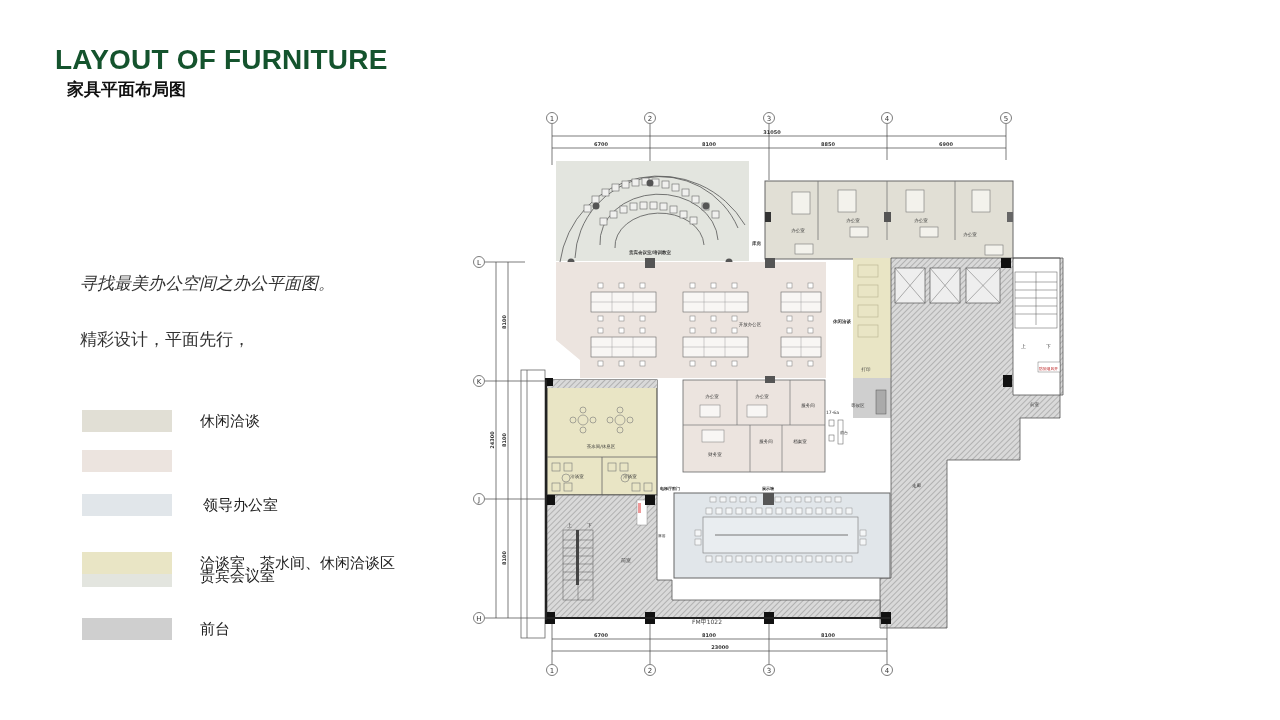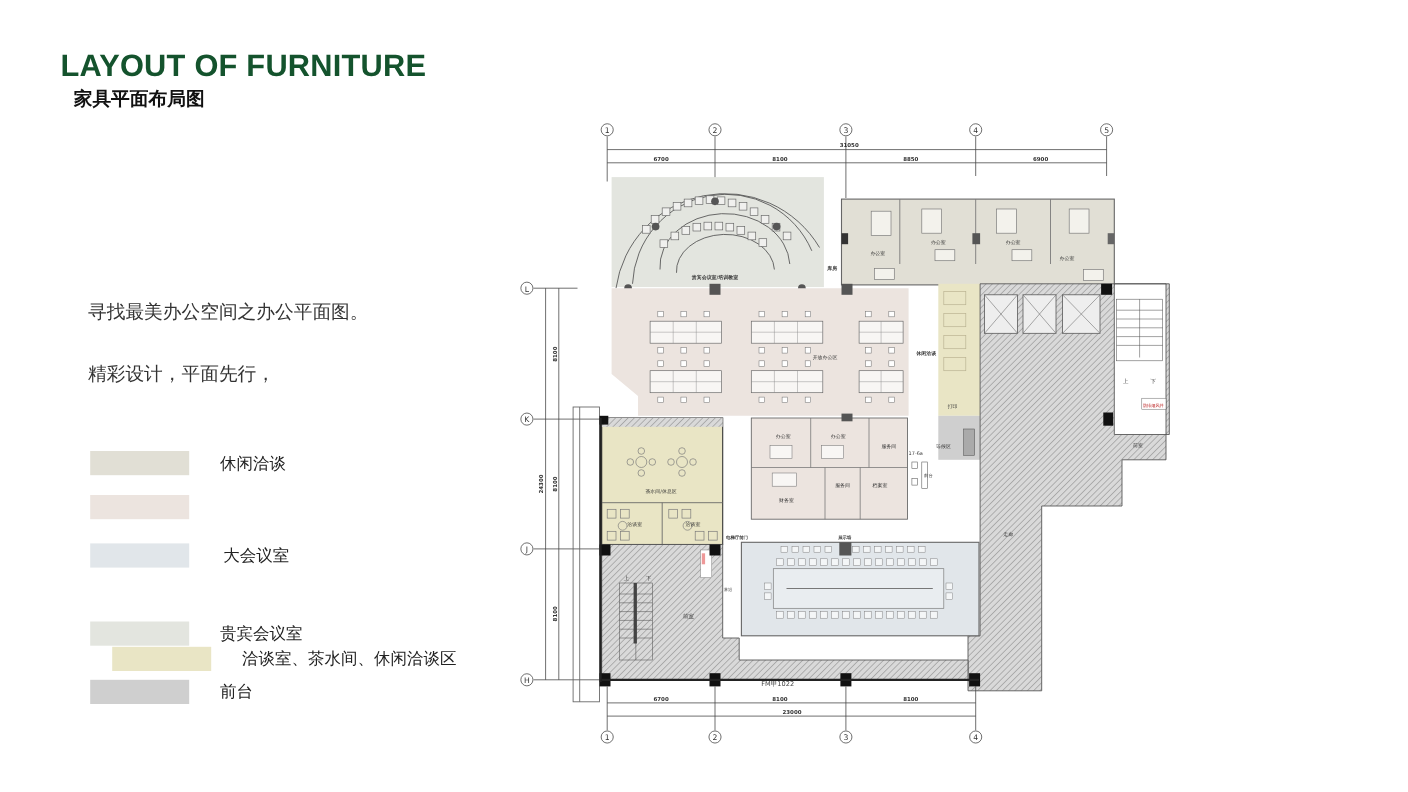--- a/index.html
+++ b/index.html
@@ -13,39 +13,39 @@
   .plan { position:absolute; left:460px; top:105px; width:620px; height:580px; }
   .plan svg { width:620px; height:580px; display:block; }
   .plan text { font-family:"DejaVu Sans", sans-serif; }
 </style>
 </head>
 <body>
 
 <div class="title-en">LAYOUT OF FURNITURE</div>
 <div class="title-cn">家具平面布局图</div>
 
-<div class="desc" style="top:272px;">寻找最美办公空间之办公平面图。</div>
+<div class="desc" style="top:272px;font-style:italic;">寻找最美办公空间之办公平面图。</div>
 <div class="desc" style="top:328px;text-align:center;">精彩设计，平面先行，</div>
 
 <div class="legend-item" style="top:410px;">
   <div class="legend-swatch" style="background:#e1dfd5;"></div>
   <div class="legend-label">休闲洽谈</div>
 </div>
 <div class="legend-item" style="top:450px;">
   <div class="legend-swatch" style="background:#ece4df;"></div>
 </div>
 <div class="legend-item" style="top:494px;">
   <div class="legend-swatch" style="background:#e1e6ea;"></div>
-  <div class="legend-label" style="left:121px;">大会议室</div>
+  <div class="legend-label" style="left:121px;">领导办公室</div>
 </div>
 <div class="legend-item" style="top:536px;margin-top:29px;">
   <div class="legend-swatch" style="background:#e3e5df;"></div>
   <div class="legend-label">贵宾会议室</div>
 </div>
-<div class="legend-item" style="top:588px;margin-left:20px;">
+<div class="legend-item" style="top:552px;">
   <div class="legend-swatch" style="background:#e9e5c5;"></div>
   <div class="legend-label">洽谈室、茶水间、休闲洽谈区</div>
 </div>
 <div class="legend-item" style="top:618px;">
   <div class="legend-swatch" style="background:#cfcfcf;"></div>
   <div class="legend-label">前台</div>
 </div>
 
 <div class="plan">
 <svg viewBox="460 105 620 580" xmlns="http://www.w3.org/2000/svg">

